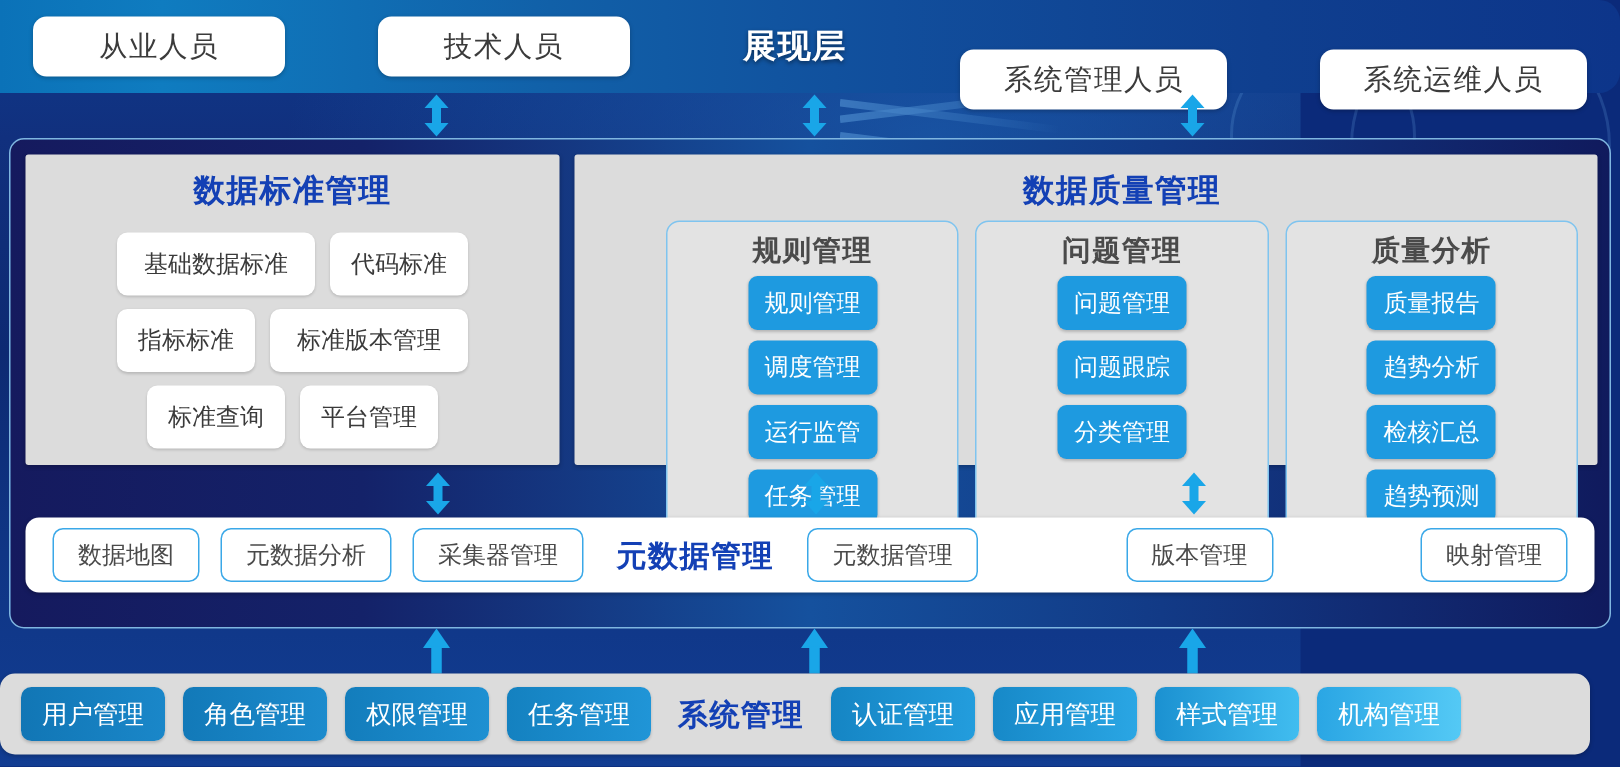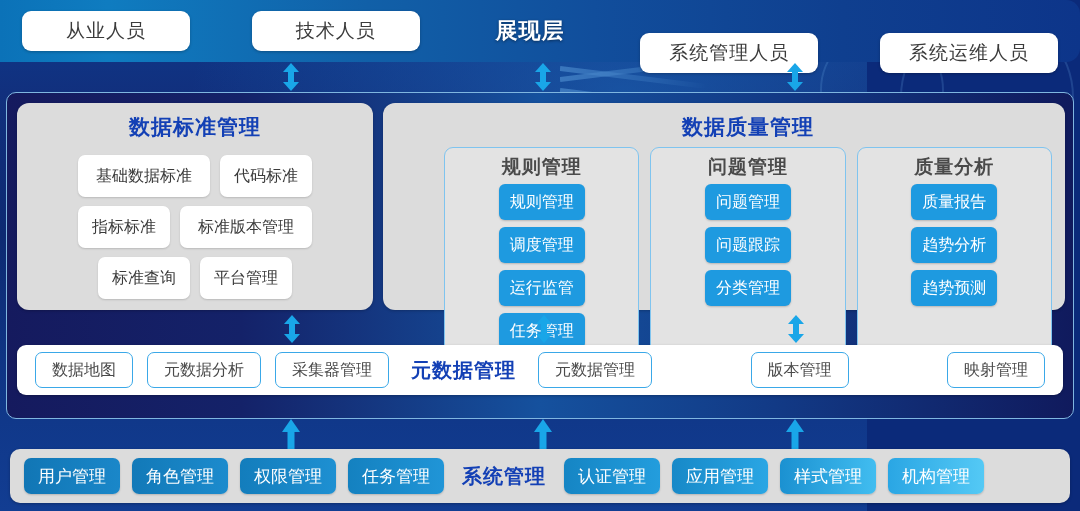--- a/index.html
+++ b/index.html
@@ -57,21 +57,21 @@
   
   .mid{
     position:absolute;left:6px;top:92px;width:1068px;height:327px;
     box-sizing:border-box;border:1px solid #7fb6e0;border-radius:10px;
     background:linear-gradient(90deg,#151a5e 0%,#142269 22%,#15519e 50%,#123a86 72%,#101a5d 100%);
     z-index:2;
   }
 
   
   .card{
-    background:#dcdcdc;border-radius:12px;box-sizing:border-box;
+    background:#dcdcdc;border-radius:2px;box-sizing:border-box;
     box-shadow:0 1px 3px rgba(0,0,0,.22);
   }
   .card-title{
     color:#1340b5;font-size:21px;font-weight:bold;text-align:center;
     letter-spacing:1px;padding-top:10px;
   }
 
   .std{position:absolute;left:10px;top:10px;width:356px;height:207px;}
   .std .grid{display:flex;flex-wrap:wrap;justify-content:center;gap:9px 10px;padding:14px 12px 0;}
   .std .chip{
@@ -114,21 +114,21 @@
     color:#4a4a4a;font-size:16px;padding:0 16px;white-space:nowrap;background:#fff;
   }
   .meta .mtitle{
     color:#1340b5;font-size:20px;font-weight:bold;letter-spacing:1px;
     padding:0 8px;white-space:nowrap;
   }
   .meta .spacer{flex:1;}
 
   
   .sys{
-    position:absolute;left:10px;top:449px;width:1060px;height:54px;
+    position:absolute;left:0;top:449px;width:1060px;height:54px;
     background:#dcdcdc;border-radius:10px;box-sizing:border-box;
     display:flex;align-items:center;gap:12px;padding:0 14px;
     box-shadow:0 1px 3px rgba(0,0,0,.25);z-index:5;
   }
   .sbtn{
     color:#fff;border-radius:7px;height:36px;
     display:flex;align-items:center;justify-content:center;
     font-size:17px;padding:0 14px;white-space:nowrap;
     box-shadow:0 1px 2px rgba(0,0,0,.18);
   }
@@ -211,20 +211,21 @@
             <div class="bbtn">问题跟踪</div>
             <div class="bbtn">分类管理</div>
           </div>
         </div>
 
         <div class="sub">
           <h4>质量分析</h4>
           <div class="btns">
             <div class="bbtn">质量报告</div>
             <div class="bbtn">趋势分析</div>
+            <div class="bbtn">检核汇总</div>
             <div class="bbtn">趋势预测</div>
           </div>
         </div>
 
       </div>
     </div>
 
     <div class="arrow-row" style="top:222px;left:-6px;">
       <div class="dbl" style="left:283px;">
           <span></span>

